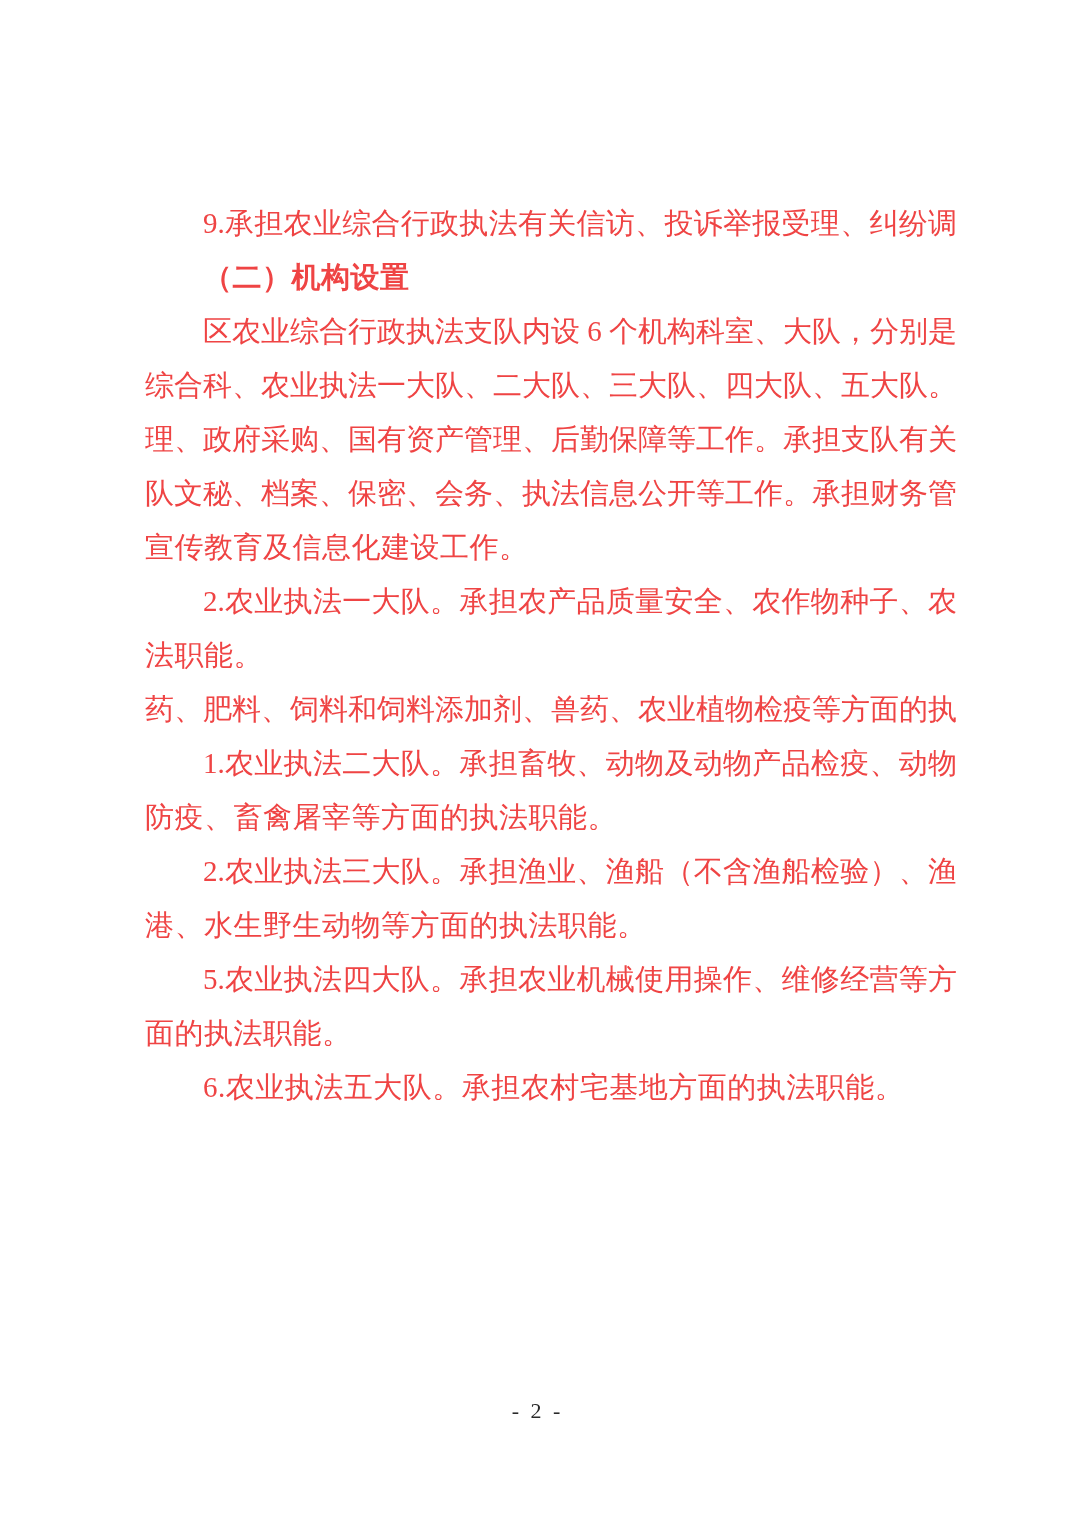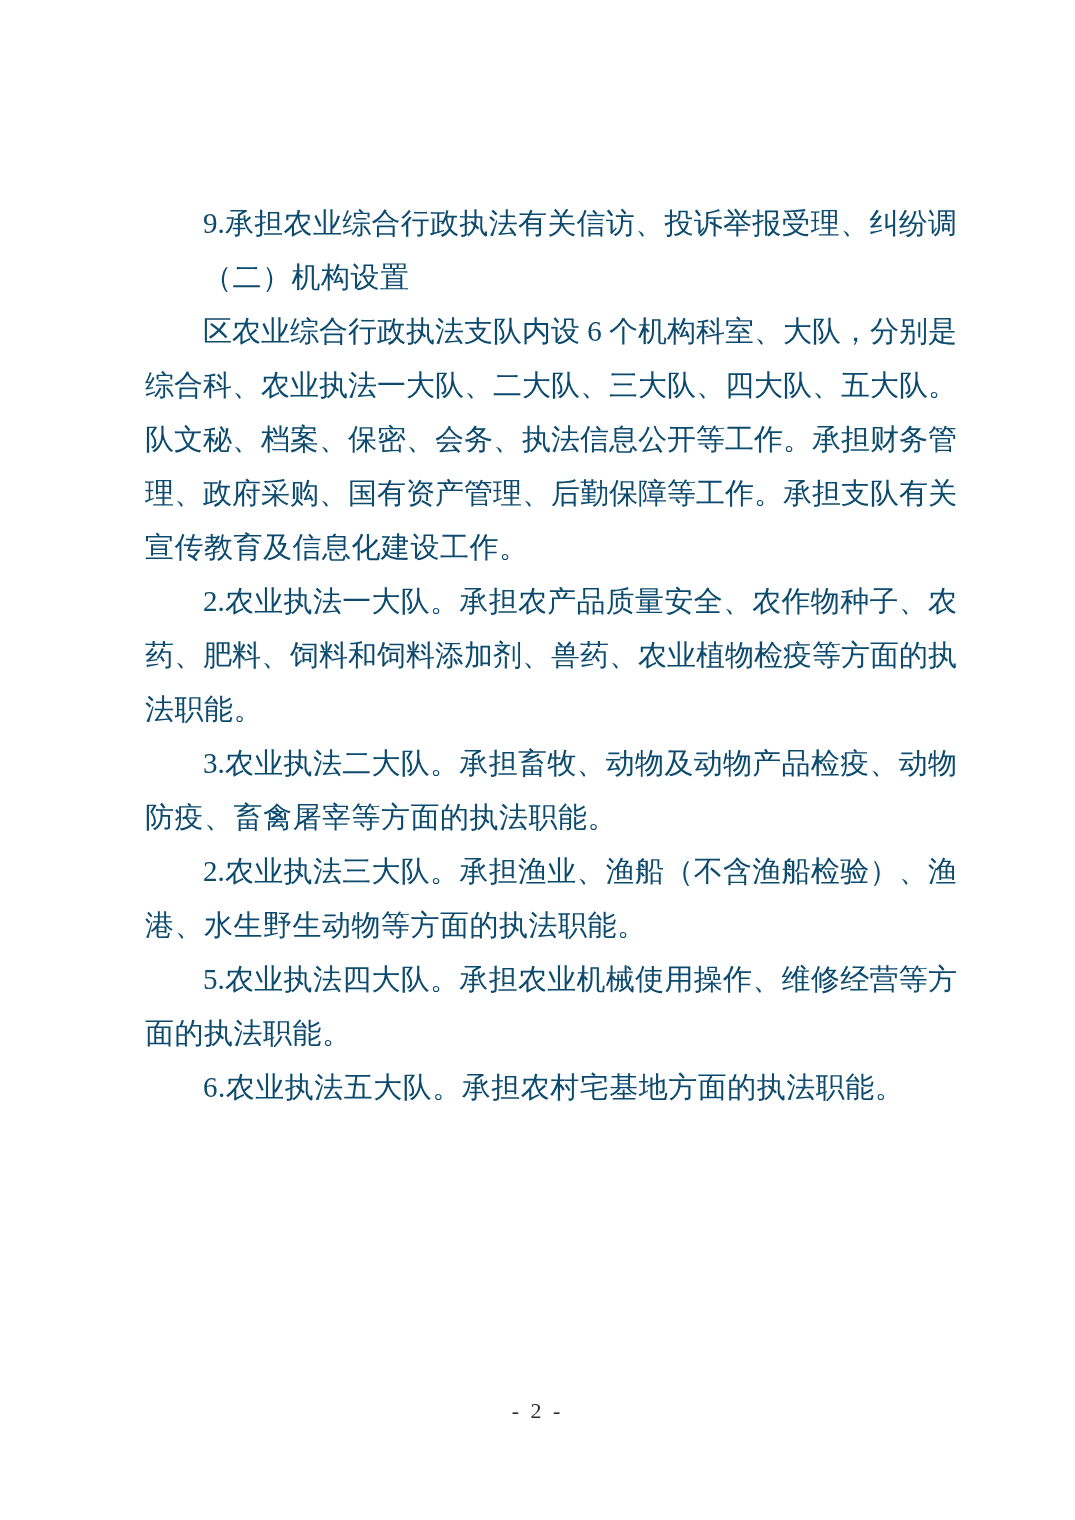--- a/index.html
+++ b/index.html
@@ -11,38 +11,38 @@
   .page {
     position: relative;
     width: 1075px; height: 1520px;
     background: #ffffff;
     overflow: hidden;
   }
   .doc-body {
     position: absolute;
     left: 145px; top: 196px;
     width: 812px;
-    color: #0c4a6e;
+    color: #ef4444;
   }
   .line {
     font-size: 29px;
     line-height: 54px;
     height: 54px;
     white-space: nowrap;
     letter-spacing: 0.5px;
   }
   .line.j {
     white-space: normal;
     text-align: justify;
     text-align-last: justify;
     text-justify: inter-character;
     letter-spacing: 0;
   }
   .line.ind { text-indent: 58px; }
-  .line.b { font-weight: 400; }
+  .line.b { font-weight: 700; }
   .footer {
     position: absolute;
     left: 0; top: 1398px;
     width: 100%;
     text-align: center;
   }
   .pagenum {
     font-size: 22px;
     color: #2a2a2a;
     letter-spacing: 3px;
@@ -50,27 +50,27 @@
 </style>
 </head>
 <body>
 
 <div class="page">
   <div class="doc-body" id="doc-body">
       <div class="line j ind">9.承担农业综合行政执法有关信访、投诉举报受理、纠纷调</div>
       <div class="line ind b">（二）机构设置</div>
       <div class="line j ind">区农业综合行政执法支队内设 6 个机构科室、大队，分别是</div>
       <div class="line j">综合科、农业执法一大队、二大队、三大队、四大队、五大队。</div>
+      <div class="line j">理、政府采购、国有资产管理、后勤保障等工作。承担支队有关</div>
       <div class="line j">队文秘、档案、保密、会务、执法信息公开等工作。承担财务管</div>
-      <div class="line j">理、政府采购、国有资产管理、后勤保障等工作。承担支队有关</div>
       <div class="line">宣传教育及信息化建设工作。</div>
       <div class="line j ind">2.农业执法一大队。承担农产品质量安全、农作物种子、农</div>
+      <div class="line">法职能。</div>
       <div class="line j">药、肥料、饲料和饲料添加剂、兽药、农业植物检疫等方面的执</div>
-      <div class="line">法职能。</div>
-      <div class="line j ind">3.农业执法二大队。承担畜牧、动物及动物产品检疫、动物</div>
+      <div class="line j ind">1.农业执法二大队。承担畜牧、动物及动物产品检疫、动物</div>
       <div class="line">防疫、畜禽屠宰等方面的执法职能。</div>
       <div class="line j ind">2.农业执法三大队。承担渔业、渔船（不含渔船检验）、渔</div>
       <div class="line">港、水生野生动物等方面的执法职能。</div>
       <div class="line j ind">5.农业执法四大队。承担农业机械使用操作、维修经营等方</div>
       <div class="line">面的执法职能。</div>
       <div class="line ind">6.农业执法五大队。承担农村宅基地方面的执法职能。</div>
     </div>
   <div class="footer">
     <span class="pagenum">- 2 -</span>
   </div>

